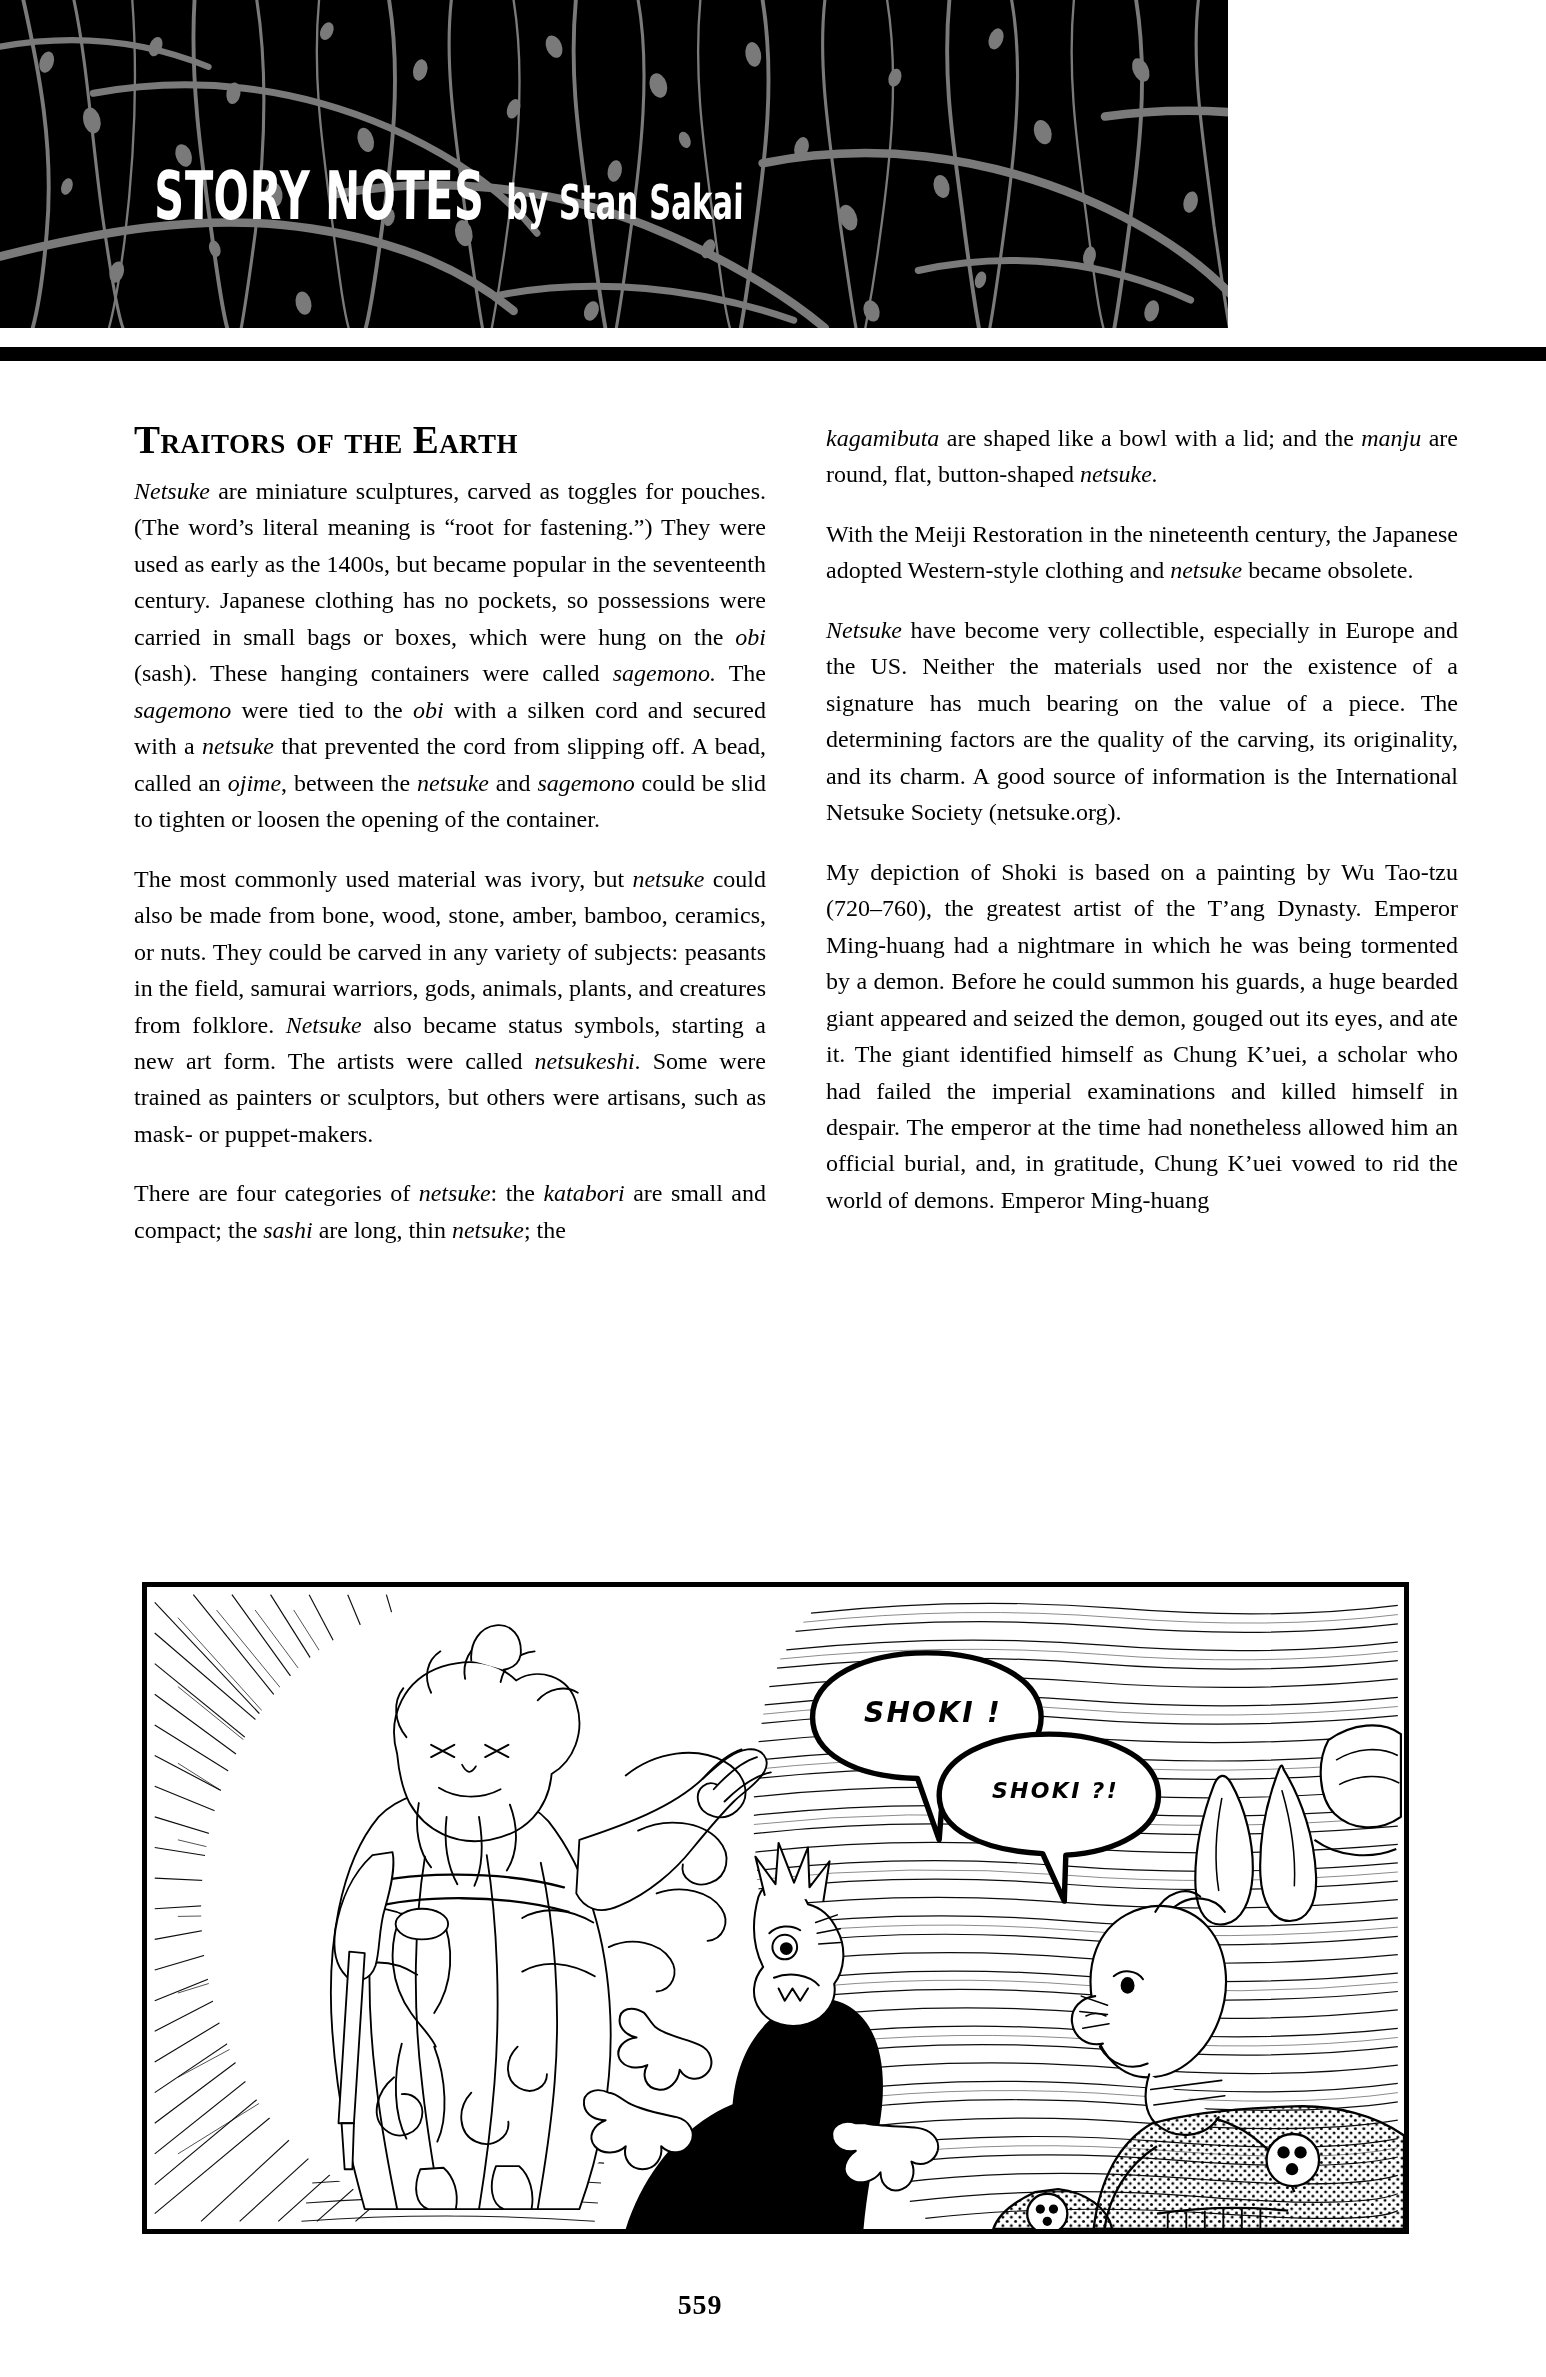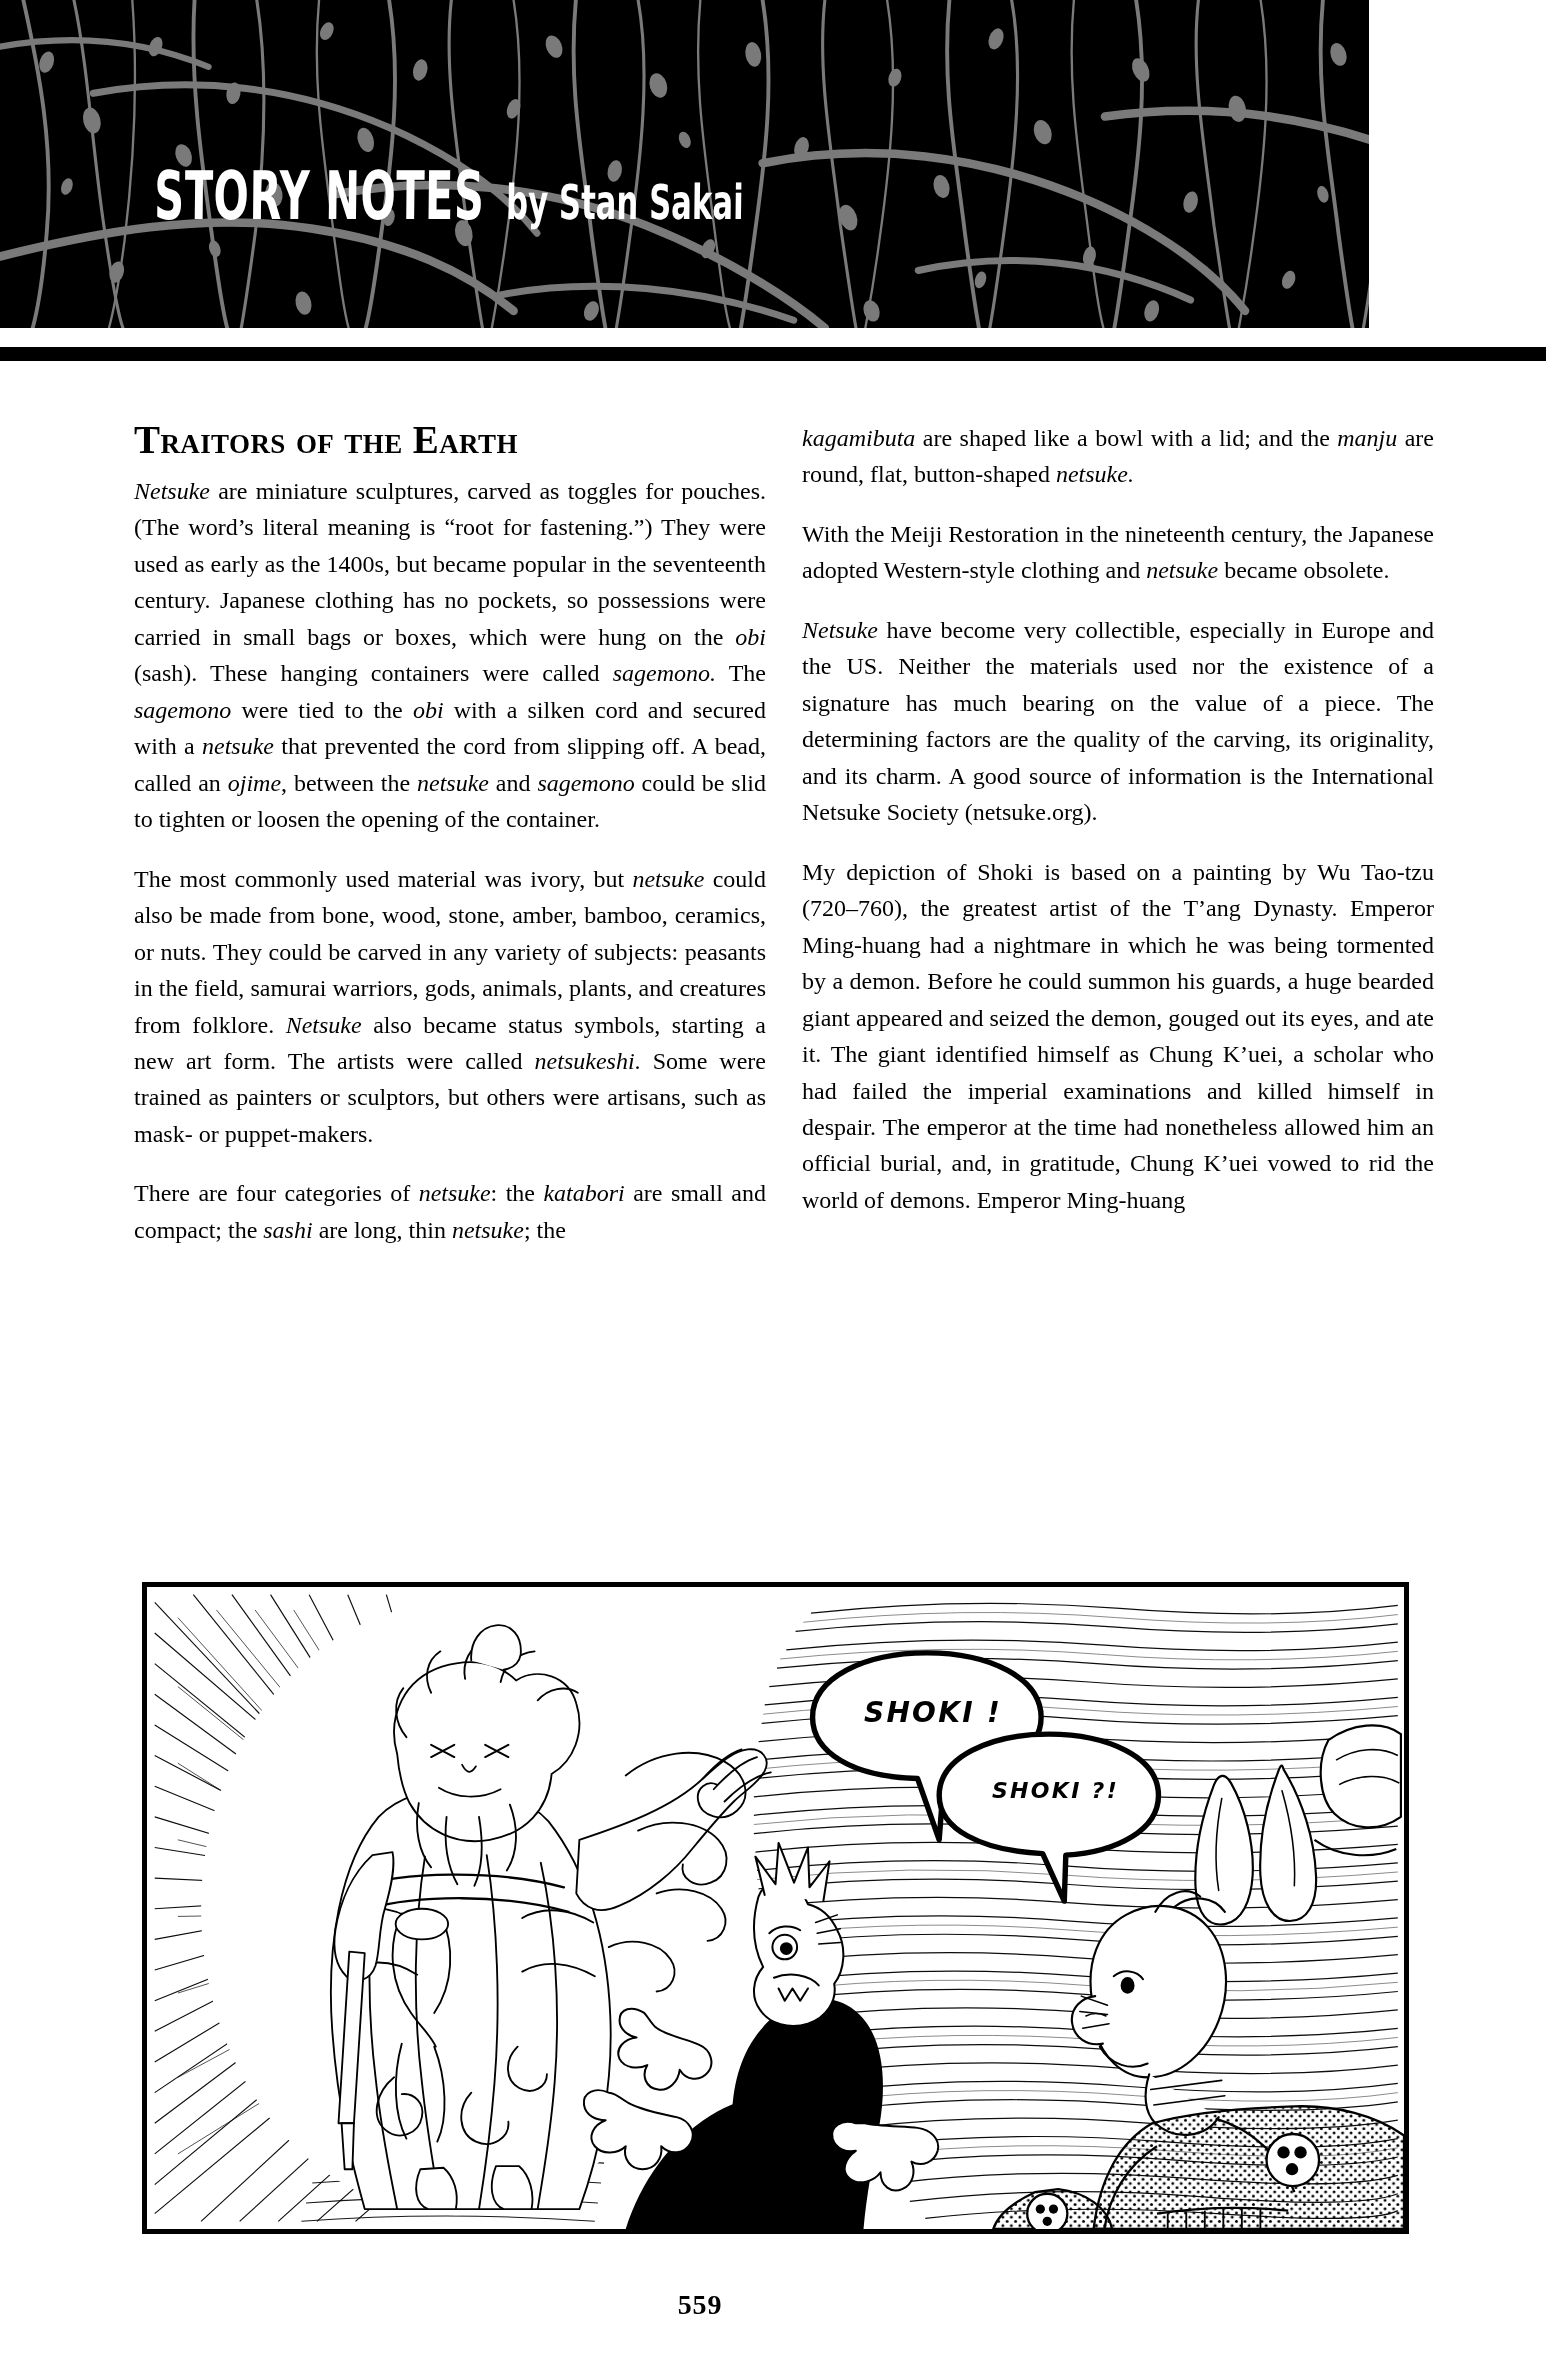--- a/index.html
+++ b/index.html
@@ -12,21 +12,21 @@
     height: 2377px;
     position: relative;
     font-family: "Liberation Serif", serif;
     overflow: hidden;
   }
 
   
   .header-band {
     position: absolute;
     left: 0; top: 0;
-    width: 1369px;
+    width: 1228px;
     height: 328px;
     background: #000000;
     overflow: hidden;
   }
   .bamboo-bg {
     position: absolute;
     left: 0; top: 0;
     width: 1547px;
     height: 328px;
   }
@@ -78,21 +78,21 @@
     background: #000000;
   }
 
   
   .article {
     position: absolute;
     left: 0;
     top: 420px;
     width: 1547px;
     display: flex;
-    gap: 36px;
+    gap: 60px;
     padding: 0 134px;
     box-sizing: border-box;
   }
   .column {
     width: 632px;
     flex: 0 0 632px;
   }
   .section-heading {
     font-family: "Liberation Serif", serif;
     font-weight: 700;

